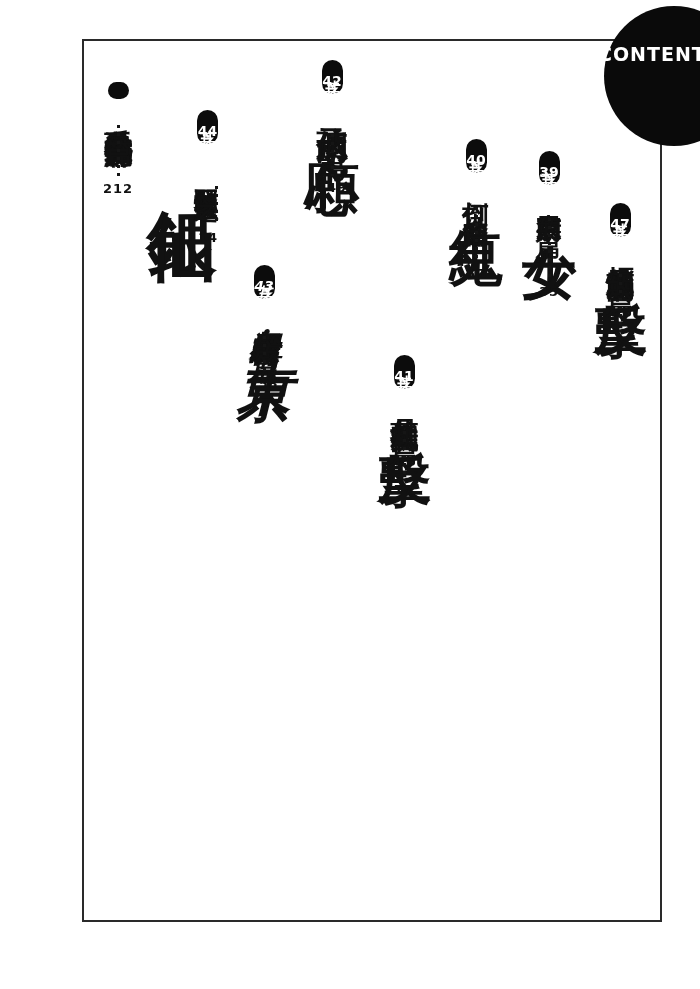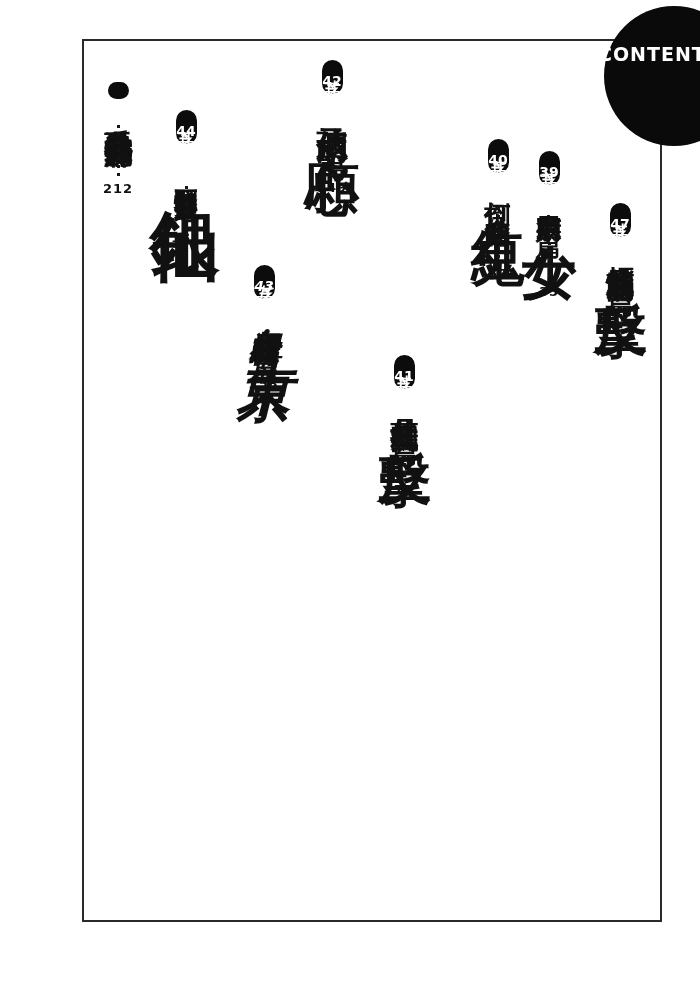--- a/index.html
+++ b/index.html
@@ -63,21 +63,21 @@
       <span class="bl">其之</span>
       <span class="bn">39</span>
     </div>
     <div class="vtext" style="font-size:25px; letter-spacing:1px;">東京黑街的</div>
     <div class="vtext title" style="font-size:54px; letter-spacing:4px;">少女</div>
     <div class="vtext" style="font-size:26px;">篇</div>
     <div class="leader" style="height:62px;"></div>
     <div class="pagenum">35</div>
   </div>
 
-  <div class="col" style="left:453px; top:139px;">
+  <div class="col" style="left:431px; top:139px;">
     <div class="badge">
       <span class="bl">其之</span>
       <span class="bn">40</span>
     </div>
     <div class="vtext" style="font-size:26px; letter-spacing:1px;">打倒</div>
     <div class="vtext title" style="font-size:54px; letter-spacing:4px;">紅鬼</div>
     <div class="vtext" style="font-size:26px; letter-spacing:1px;">的命令篇</div>
     <div class="leader" style="height:55px;"></div>
     <div class="pagenum">67</div>
   </div>
@@ -111,29 +111,29 @@
       <span class="bl">其之</span>
       <span class="bn">43</span>
     </div>
     <div class="vtext" style="font-size:29px; letter-spacing:1px;">相遇與別離的城市・</div>
     <div class="vtext title" style="font-size:54px; letter-spacing:4px;">東京</div>
     <div class="vtext" style="font-size:29px;">篇</div>
     <div class="leader" style="height:36px;"></div>
     <div class="pagenum">153</div>
   </div>
 
-  <div class="col" style="left:141px; top:110px;">
+  <div class="col" style="left:128px; top:110px;align-items:flex-end;">
     <div class="badge">
       <span class="bl">其之</span>
       <span class="bn">44</span>
     </div>
     <div class="vtext title" style="font-size:70px; letter-spacing:6px;">銀仙</div>
     <div class="vtext" style="font-size:24px; letter-spacing:1px;">開發部官兵捉強盜之一</div>
     <div class="leader" style="height:40px;"></div>
-    <div class="pagenum">181</div>
+    <div class="pagenum">114</div>
   </div>
 
   <div class="col" style="left:73px; top:82px;">
     <div class="badge">
       <span class="bl">附錄</span>
     </div>
     <div class="vtext" style="font-size:28px; letter-spacing:1px;">毛九玩疊疊樂還有撲克牌篇</div>
     <div class="leader" style="height:52px;"></div>
     <div class="pagenum">212</div>
   </div>

